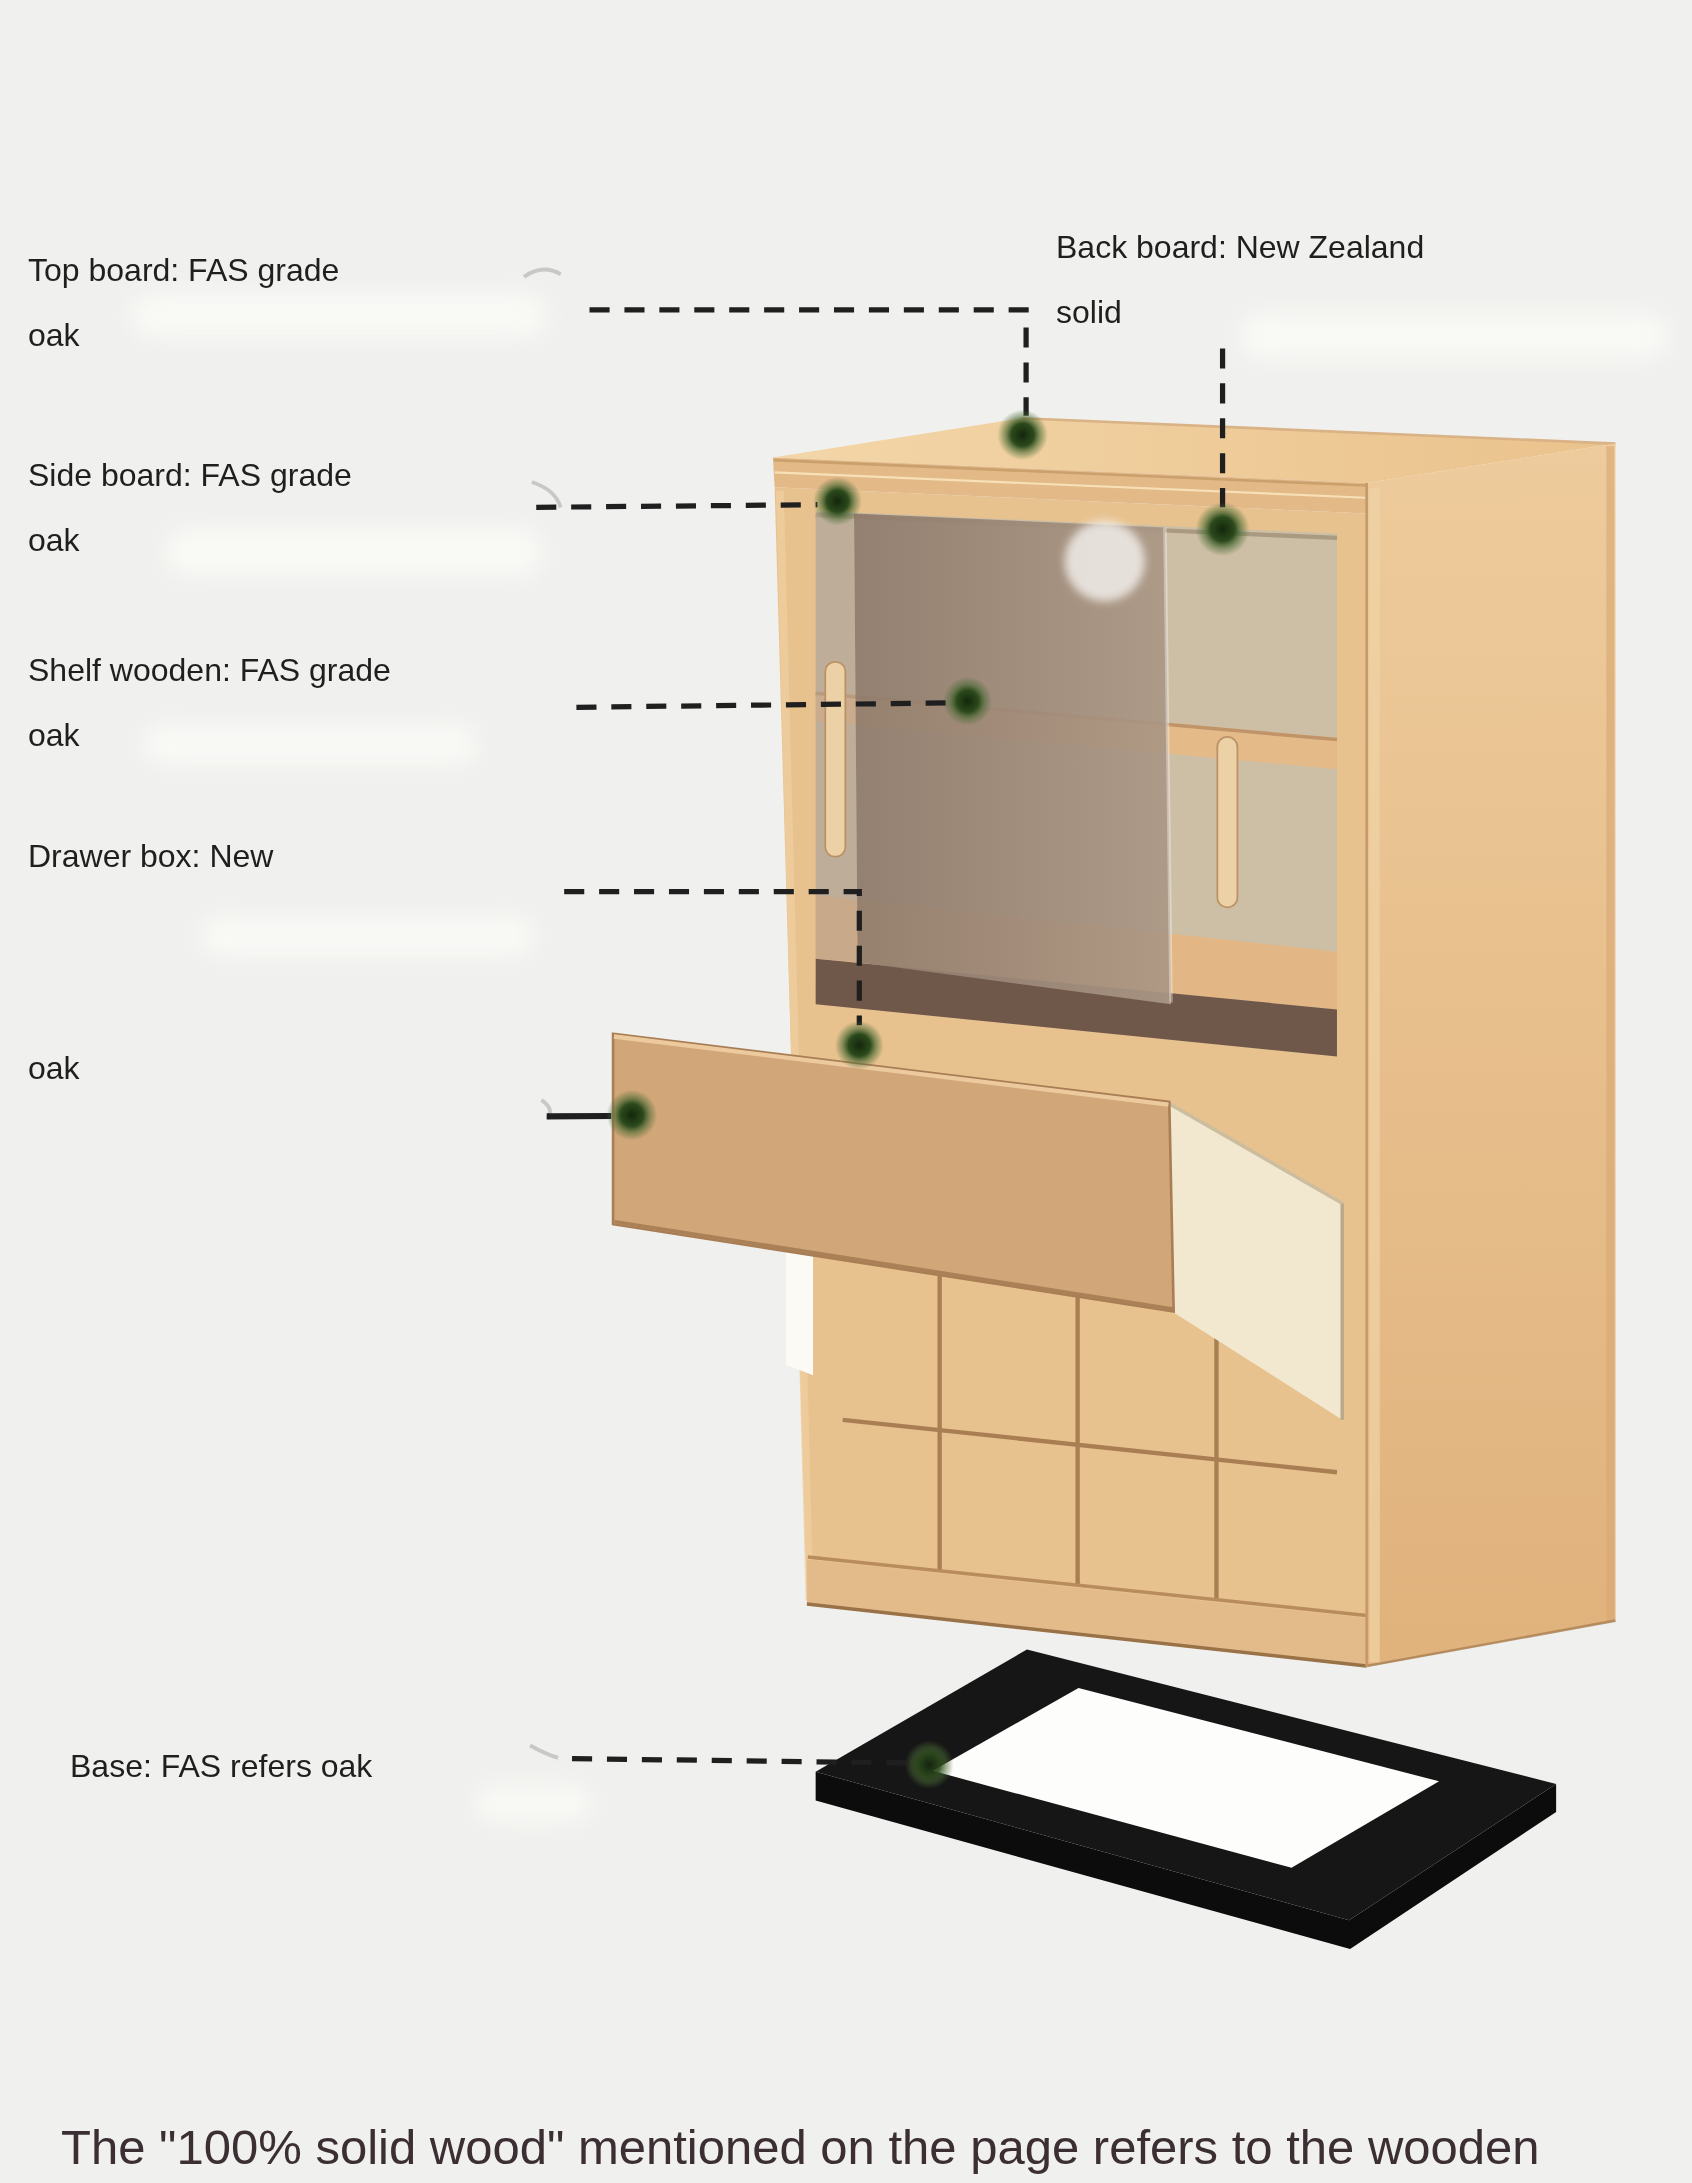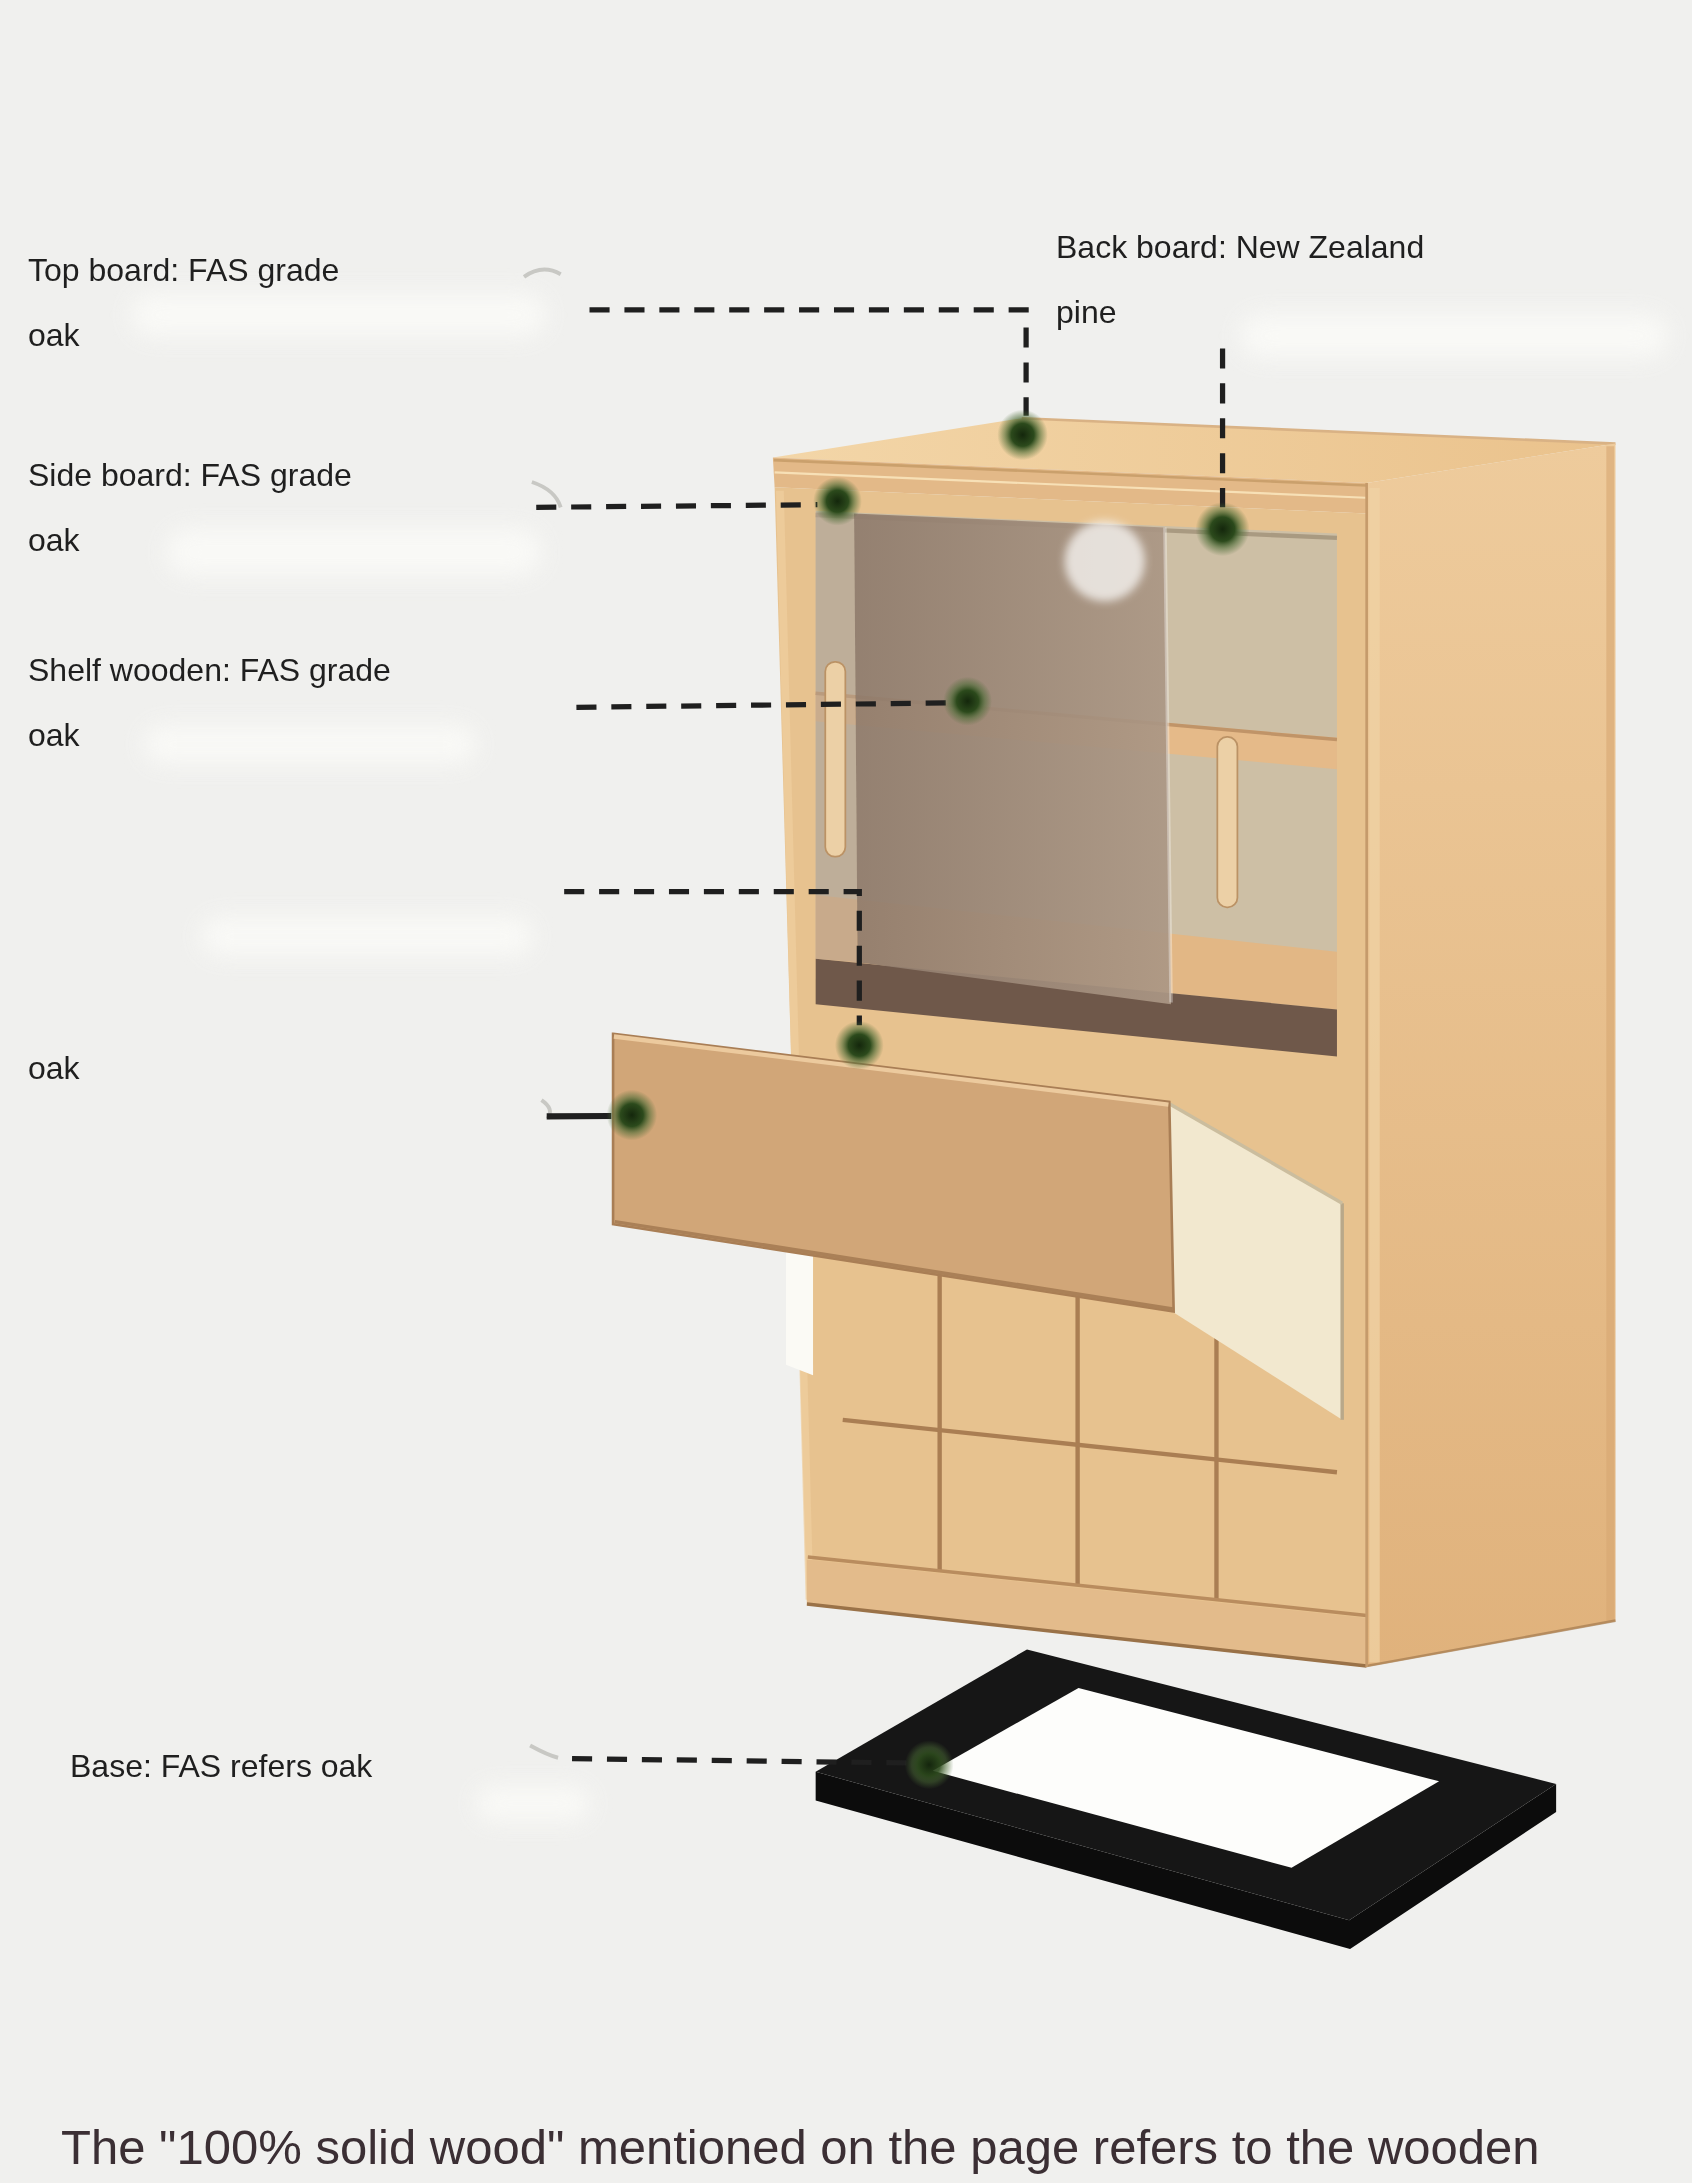--- a/index.html
+++ b/index.html
@@ -140,34 +140,35 @@
     </g>
   </svg>
 
   <div class="label" style="left:28px;top:238px">
     <div>Top board: FAS grade</div>
     <div>oak</div>
   </div>
 
   <div class="label" style="left:1056px;top:215px">
     <div>Back board: New Zealand</div>
-    <div>pine</div>
+    <div>solid</div>
   </div>
 
   <div class="label" style="left:28px;top:443px">
     <div>Side board: FAS grade</div>
     <div>oak</div>
   </div>
 
   <div class="label" style="left:28px;top:638px">
     <div>Shelf wooden: FAS grade</div>
     <div>oak</div>
   </div>
 
   <div class="label" style="left:28px;top:824px">
+    <div>Drawer box: New</div>
   </div>
 
   <div class="label" style="left:28px;top:1036px">
     <div>oak</div>
   </div>
 
   <div class="label" style="left:70px;top:1734px">
     <div>Base: FAS refers oak</div>
   </div>
 

